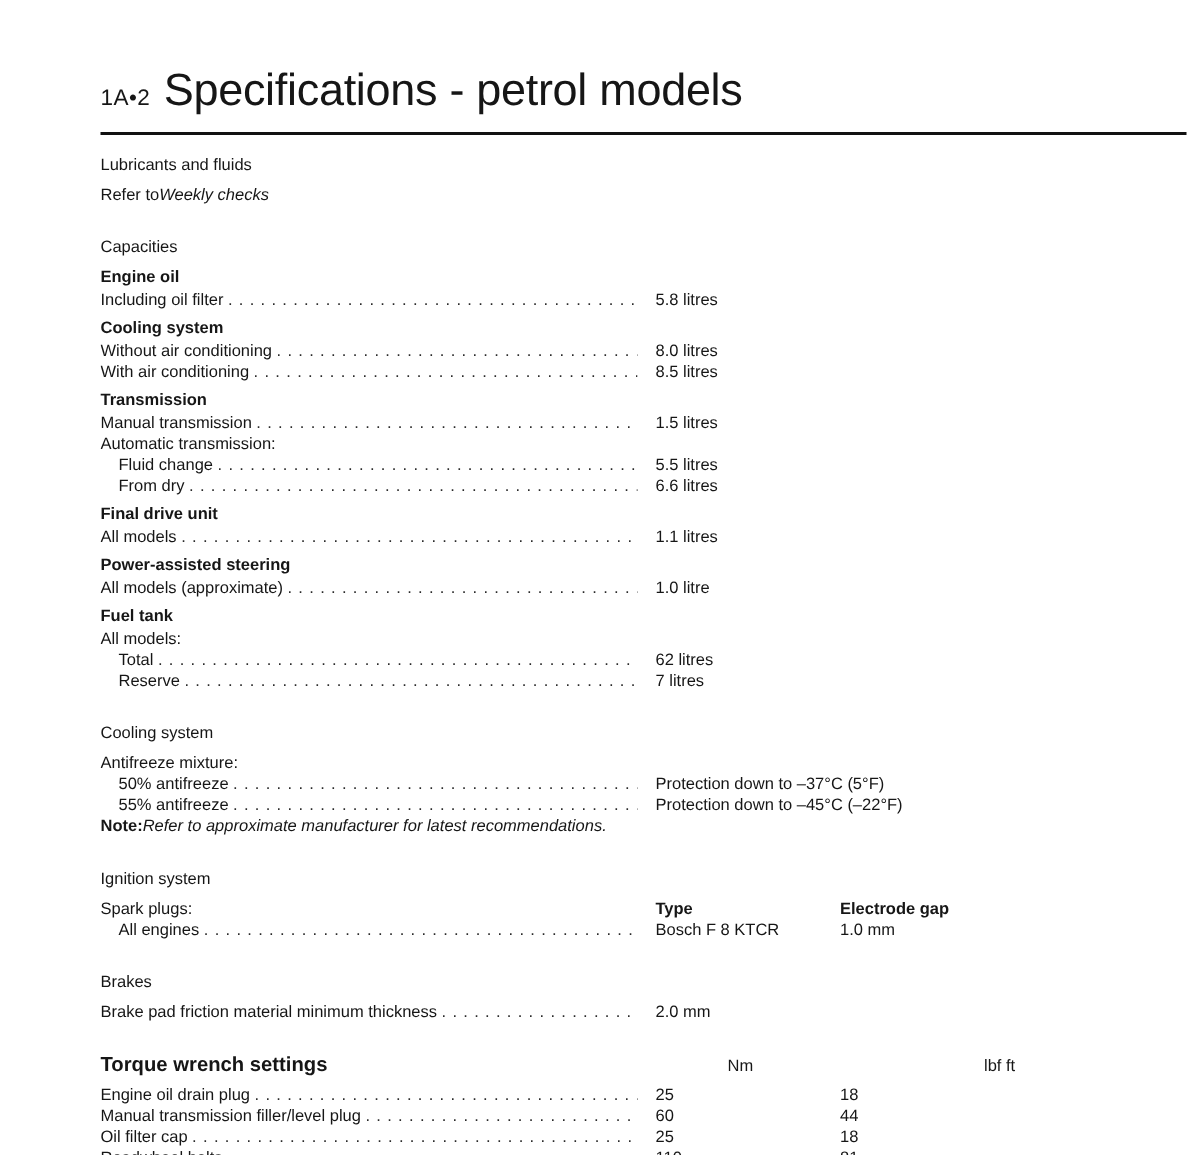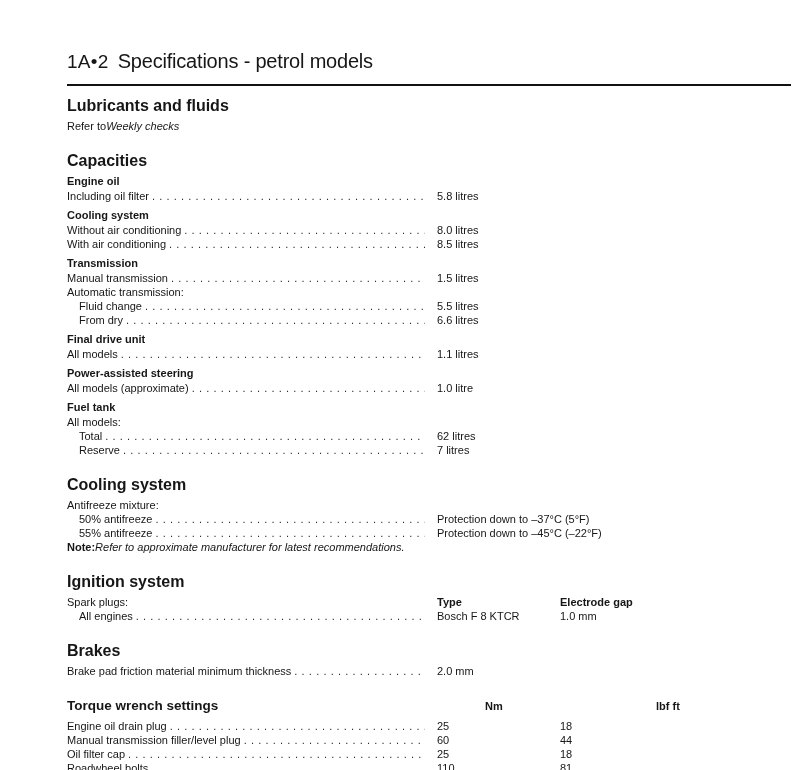--- a/index.html
+++ b/index.html
@@ -9,26 +9,26 @@
     background: #ffffff;
     color: #161616;
     font-family: "Liberation Sans", "DejaVu Sans", sans-serif;
     overflow: hidden;
   }
   .page { padding: 46px 0 0 67px; width: 800px; }
   .content { width: 724px; }
 
   
   .masthead { display: flex; align-items: baseline; line-height: 30px; }
-  .page-num { font-size: 19px; margin-right: 9px; letter-spacing: 0.3px; }
-  .doc-title { font-size: 20px; letter-spacing: -0.2px; }
+  .page-num { font-size: 15px; margin-right: 9px; letter-spacing: 0.3px; }
+  .doc-title { font-size: 30px; letter-spacing: -0.2px; }
   .rule { height: 2px; background: #111; margin-top: 7px; width: 724px; }
 
   
-  .section-heading { font-size: 16px; font-weight: 700; line-height: 16px; margin: 20px 0 5px; }
+  .section-heading { font-size: 11px; font-weight: 400; line-height: 16px; margin: 20px 0 5px; }
   .first-heading { margin-top: 12px; }
   .subheading { font-size: 11px; font-weight: 700; line-height: 14px; margin: 5px 0 1px; }
 
   
   .row { display: flex; align-items: flex-end; font-size: 11px; line-height: 14px; }
   .lz { flex: 0 0 370px; display: flex; align-items: baseline; overflow: hidden; }
   .lbl { white-space: nowrap; }
   .ind { padding-left: 12px; }
   .leader {
     flex: 1; overflow: hidden; white-space: nowrap;
@@ -36,21 +36,21 @@
   }
   .val { flex: 1; white-space: nowrap; }
   .v1 { flex: 0 0 123px; white-space: nowrap; }
   .v2 { flex: 1; white-space: nowrap; }
   .bold { font-weight: 700; }
   .italic { font-style: italic; }
 
   
   .heading-row { display: flex; align-items: baseline; margin: 20px 0 5px; gap: 48px; }
   .heading-row .h { flex: 0 0 370px; font-size: 13.5px; font-weight: 700; line-height: 16px; }
-  .heading-row .v1, .heading-row .v2 { font-size: 11px; font-weight: 700; }
+  .heading-row .v1, .heading-row .v2 { font-size: 11px; font-weight: 400; }
 </style>
 </head>
 <body>
 
 <div class="page">
 
   <div class="masthead">
     <span class="page-num">1A•2</span>
     <span class="doc-title">Specifications - petrol models</span>
   </div>

